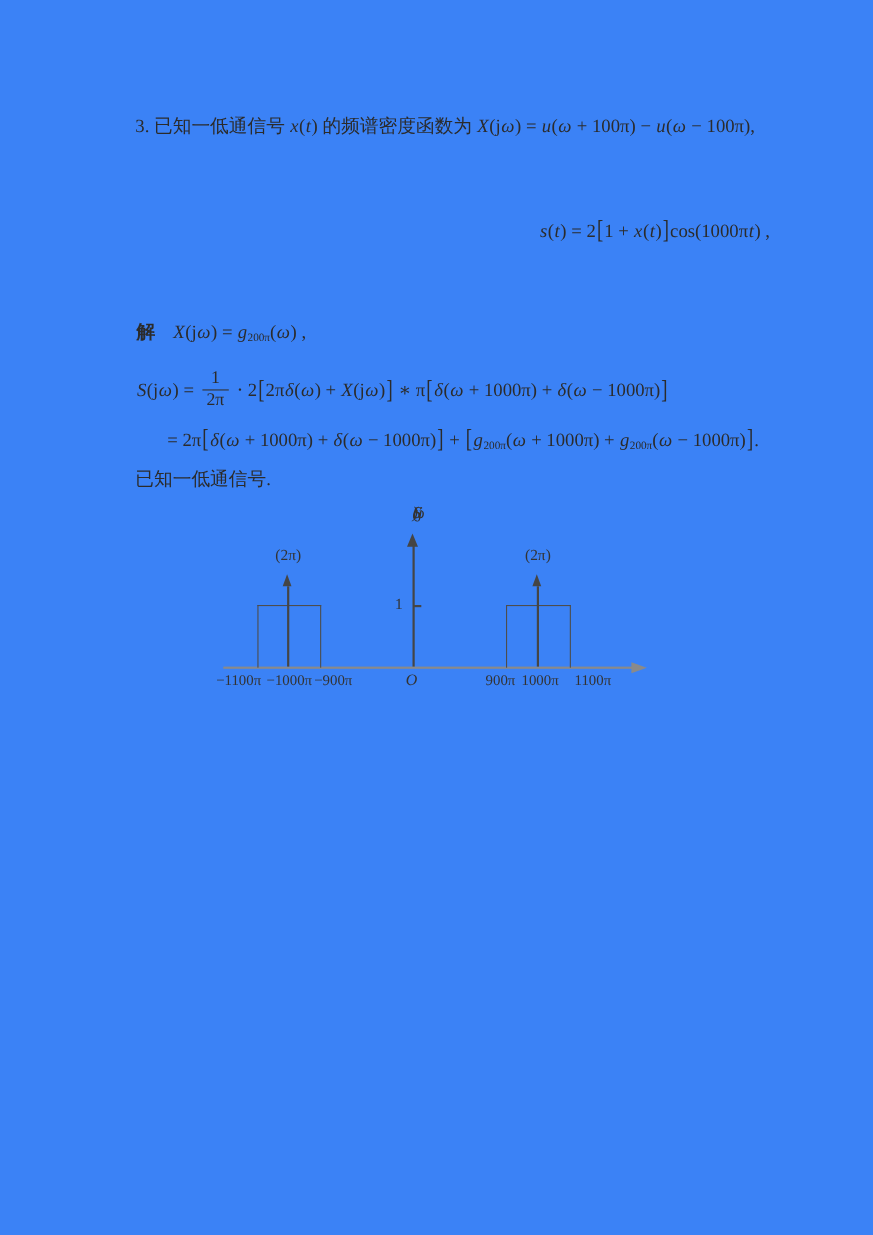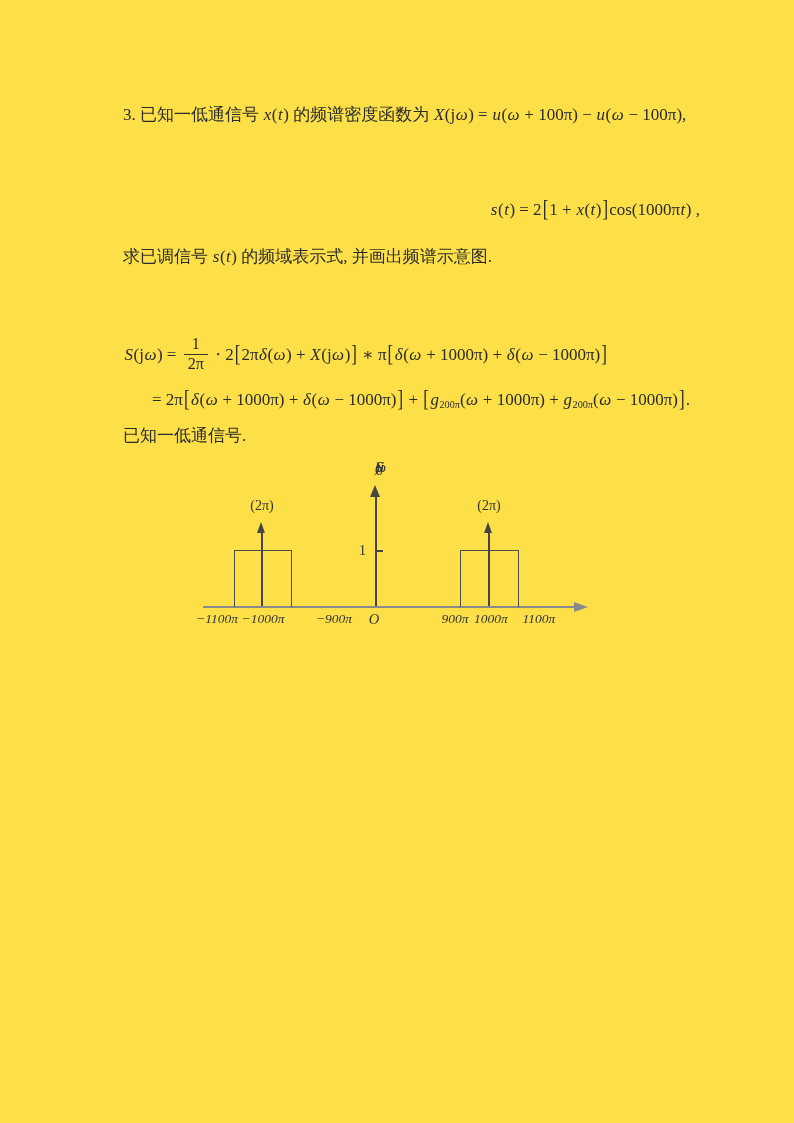--- a/index.html
+++ b/index.html
@@ -1,16 +1,16 @@
 <!DOCTYPE html>
 <html><head>
 <meta charset="utf-8">
 <style>
   html,body{margin:0;padding:0;background:#e8e8e8;}
-  .page{position:relative;width:794px;height:1123px;background:#fde047;margin:0 auto;
+  .page{position:relative;width:794px;height:1123px;background:#3b82f6;margin:0 auto;
         font-family:"Liberation Serif","DejaVu Serif",serif;color:#2b2b2b;overflow:hidden;}
   .tline{position:absolute;font-size:17px;line-height:1.3;white-space:nowrap;}
   .centered{text-align:right;}
   
   .seg-c{font-family:"Liberation Serif","DejaVu Serif",serif;}
   .seg-b{font-weight:bold;margin-right:16px;}
   .seg-v{font-style:italic;padding:0 .5px;}
   .seg-r{}
   .seg-sub{font-size:0.60em;vertical-align:-0.30em;}
   .seg-br{display:inline-block;transform:scaleY(1.38);transform-origin:center 55%;padding:0 1px;}
@@ -36,37 +36,37 @@
   .imp-right{left:308px;}
   .imp-head{top:67px;width:0;height:0;border-left:4.5px solid transparent;
             border-right:4.5px solid transparent;border-bottom:11px solid #454545;}
   .imp-head-left{left:77px;}
   .imp-head-right{left:304px;}
   .imp-label{top:43px;width:64px;text-align:center;font-size:14px;}
   .imp-label-left{left:50px;}
   .imp-label-right{left:277px;}
   .one-label{left:166px;top:88px;width:20px;text-align:right;font-size:14px;}
   .one-tick{left:196px;top:95px;width:7px;height:1.6px;background:#454545;}
-  .xlab{top:156px;width:70px;text-align:center;font-size:13.5px;white-space:nowrap;font-style:italic;}
-  .xl0{left:2px;} .xl1{left:48px;} .xl2{left:88px;padding-left:31px;}
+  .xlab{top:156px;width:70px;text-align:center;font-size:13.5px;white-space:nowrap;}
+  .xl0{left:2px;} .xl1{left:48px;} .xl2{left:88px;}
   .xl3{left:240px;} .xl4{left:276px;} .xl5{left:324px;}
   .origin{left:159px;top:156px;width:70px;text-align:center;font-size:14.5px;font-style:italic;}
 </style>
 </head>
 <body>
 
 <div class="page">
 
   <div class="tline" style="left:123px;top:104px;width:600px;"><span class="seg-c">3. 已知一低通信号 </span><span class="seg-v">x</span><span class="seg-r">(</span><span class="seg-v">t</span><span class="seg-r">) </span><span class="seg-c">的频谱密度函数为 </span><span class="seg-v">X</span><span class="seg-r">(j</span><span class="seg-v">ω</span><span class="seg-r">) = </span><span class="seg-v">u</span><span class="seg-r">(</span><span class="seg-v">ω</span><span class="seg-r"> + 100π) − </span><span class="seg-v">u</span><span class="seg-r">(</span><span class="seg-v">ω</span><span class="seg-r"> − 100π),</span></div>
 
 
   <div class="tline centered" style="left:123px;top:199px;width:577px;"><span class="seg-v">s</span><span class="seg-r">(</span><span class="seg-v">t</span><span class="seg-r">) = 2</span><span class="seg-br">[</span><span class="seg-r">1 + </span><span class="seg-v">x</span><span class="seg-r">(</span><span class="seg-v">t</span><span class="seg-r">)</span><span class="seg-br">]</span><span class="seg-r">cos(1000π</span><span class="seg-v">t</span><span class="seg-r">) ,</span></div>
 
-  <div class="tline" style="left:123px;top:246px;width:600px;"><span class="seg-c">求已调信号 </span><span class="seg-v">s</span><span class="seg-r">(</span><span class="seg-v">t</span><span class="seg-r">) </span><span class="seg-c">的频域表示式, 并画出频谱示意图.</span></div>
 
+  <div class="tline" style="left:124px;top:291px;width:600px;"><span class="seg-b">解</span><span class="seg-v">X</span><span class="seg-r">(j</span><span class="seg-v">ω</span><span class="seg-r">) = </span><span class="seg-v">g</span><span class="seg-sub">200π</span><span class="seg-r">(</span><span class="seg-v">ω</span><span class="seg-r">) ,</span></div>
 
   <div class="tline" style="left:124px;top:338px;width:620px;"><span class="seg-v">S</span><span class="seg-r">(j</span><span class="seg-v">ω</span><span class="seg-r">) = </span><span class="frac"><span class="num">1</span><span class="den">2π</span></span><span class="seg-r"> ⋅ 2</span><span class="seg-br">[</span><span class="seg-r">2π</span><span class="seg-v">δ</span><span class="seg-r">(</span><span class="seg-v">ω</span><span class="seg-r">) + </span><span class="seg-v">X</span><span class="seg-r">(j</span><span class="seg-v">ω</span><span class="seg-r">)</span><span class="seg-br">]</span><span class="seg-r"> ∗ π</span><span class="seg-br">[</span><span class="seg-v">δ</span><span class="seg-r">(</span><span class="seg-v">ω</span><span class="seg-r"> + 1000π) + </span><span class="seg-v">δ</span><span class="seg-r">(</span><span class="seg-v">ω</span><span class="seg-r"> − 1000π)</span><span class="seg-br">]</span></div>
 
   <div class="tline" style="left:152px;top:389px;width:620px;"><span class="seg-r">= 2π</span><span class="seg-br">[</span><span class="seg-v">δ</span><span class="seg-r">(</span><span class="seg-v">ω</span><span class="seg-r"> + 1000π) + </span><span class="seg-v">δ</span><span class="seg-r">(</span><span class="seg-v">ω</span><span class="seg-r"> − 1000π)</span><span class="seg-br">]</span><span class="seg-r"> + </span><span class="seg-br">[</span><span class="seg-v">g</span><span class="seg-sub">200π</span><span class="seg-r">(</span><span class="seg-v">ω</span><span class="seg-r"> + 1000π) + </span><span class="seg-v">g</span><span class="seg-sub">200π</span><span class="seg-r">(</span><span class="seg-v">ω</span><span class="seg-r"> − 1000π)</span><span class="seg-br">]</span><span class="seg-r">.</span></div>
 
   <div class="tline" style="left:123px;top:425px;width:600px;"><span class="seg-c">已知一低通信号.</span></div>
 
   <div class="diagram">
     <div class="y-title">
         <span class="seg-v">S</span>

